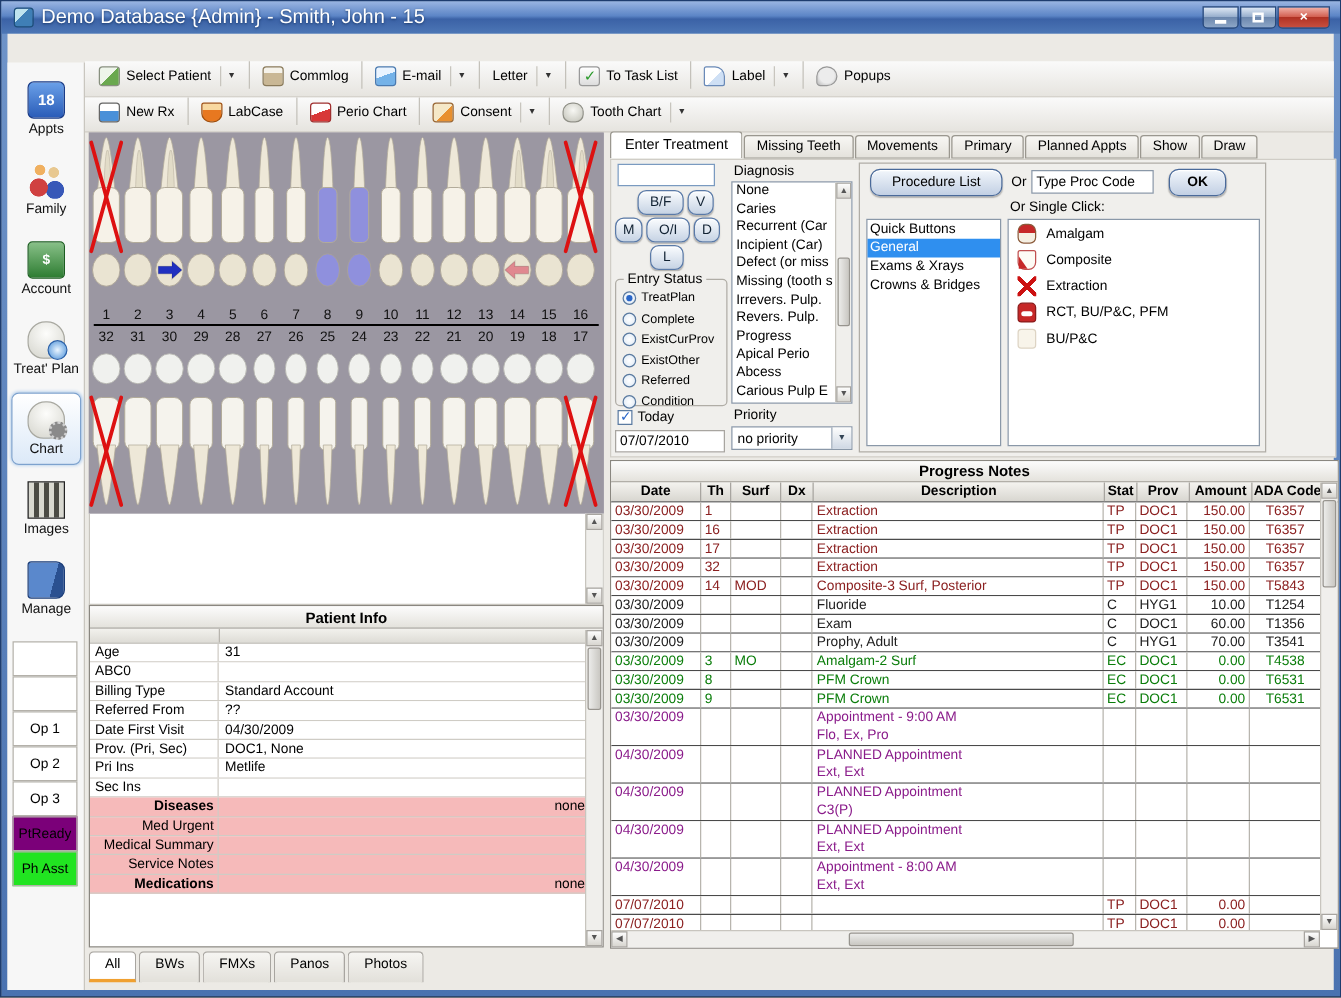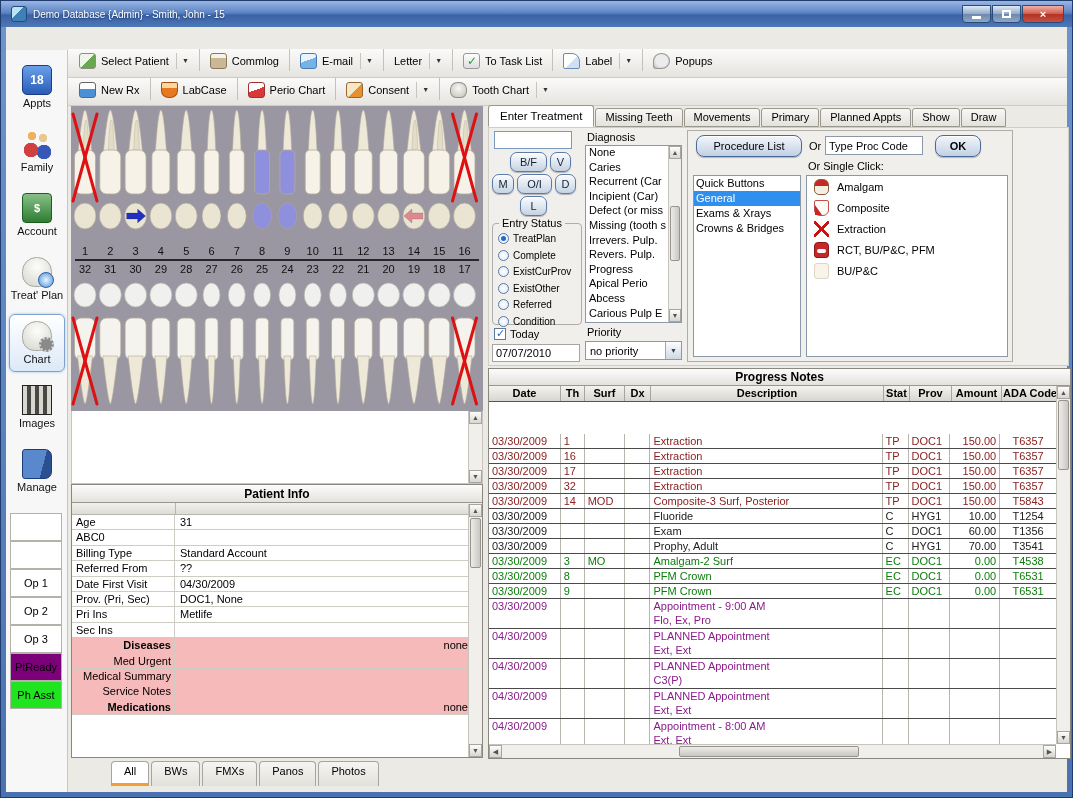--- a/index.html
+++ b/index.html
@@ -1,21 +1,21 @@
 <!DOCTYPE html>
 <html><head>
 <meta charset="utf-8">
 <style>
   html,body{margin:0;padding:0;background:#666;}
   *{box-sizing:border-box;}
   .window{position:relative;width:1073px;height:798px;background:linear-gradient(#6f94c9,#4a72b0);font-family:"Liberation Sans","DejaVu Sans",sans-serif;font-size:11px;color:#000;overflow:hidden;border:1px solid #1e3c6e;}
   
   .titlebar{position:absolute;left:0;top:0;right:0;height:26px;background:linear-gradient(#9ab5e2 0%,#5c85c6 45%,#3b62a6 55%,#4d77b6 100%);display:flex;align-items:center;padding:0 6px;}
   .app-icon{width:16px;height:16px;border-radius:3px;background:linear-gradient(135deg,#bfe3ee 40%,#3f7fb6 40%);border:1px solid #1d4f7a;margin:0 6px 0 4px;flex:none;}
-  .title-text{color:#fff;text-shadow:0 1px 2px #1a3a6a;font-size:10px;flex:1;}
+  .title-text{color:#fff;text-shadow:0 1px 2px #1a3a6a;font-size:16px;flex:1;}
   .win-btns{display:flex;gap:1px;margin-right:2px;}
   .wb{width:29px;height:18px;border:1px solid #2a4a7a;border-radius:0 0 4px 4px;background:linear-gradient(#dfe9f5,#91a9c9 50%,#6c87ad 50%,#8ea7c8);display:flex;align-items:center;justify-content:center;color:#fff;font-weight:bold;font-size:11px;}
   .wb.close{width:42px;background:linear-gradient(#f0b0a8,#d05a4a 50%,#b03224 50%,#c85040);}
   .glyph-min{width:9px;height:3px;background:#fff;margin-top:7px;}
   .glyph-max{width:9px;height:8px;border:2px solid #fff;}
   
   .frame{position:absolute;left:5px;top:26px;right:5px;bottom:5px;background:#eceae5;}
   .menubar{position:absolute;left:0;top:0;right:0;height:22px;background:linear-gradient(#fbfbfb,#e9e7e2);border-bottom:1px solid #d0cec8;display:flex;align-items:center;padding-left:8px;}
   .menu-item{padding:3px 9px;cursor:default;}
   .toolbar{position:absolute;left:62px;right:0;height:29px;background:linear-gradient(#fafafa,#e6e4df);border-bottom:1px solid #cfccc5;display:flex;padding-left:4px;}
@@ -65,21 +65,21 @@
   .pi-row.boldlbl .pi-label{font-weight:bold;}
   .pi-value{flex:1;padding:1px 0 0 5px;overflow:hidden;white-space:nowrap;}
   
   .vscroll{position:absolute;top:0;right:0;width:14px;bottom:0;background:#f0efec;border-left:1px solid #c8c5be;}
   .sb-btn{position:absolute;left:0;width:13px;height:13px;background:linear-gradient(#fdfdfd,#d8d6d0);border:1px solid #a8a5a0;color:#555;font-size:7px;line-height:11px;text-align:center;}
   .sb-thumb{position:absolute;left:1px;width:11px;background:linear-gradient(90deg,#ececea,#c9c7c2);border:1px solid #97948e;border-radius:2px;}
   .hscroll{position:absolute;left:0;right:14px;bottom:0;height:14px;background:#f0efec;border-top:1px solid #c8c5be;}
   .hsb-btn{position:absolute;top:0;width:13px;height:13px;background:linear-gradient(#fdfdfd,#d8d6d0);border:1px solid #a8a5a0;color:#555;font-size:7px;line-height:11px;text-align:center;}
   .hsb-thumb{position:absolute;top:1px;height:11px;background:linear-gradient(#ececea,#c9c7c2);border:1px solid #97948e;border-radius:2px;}
   
-  .bottom-tabs{position:absolute;left:65px;top:734px;height:25px;display:flex;gap:2px;margin-left:40px;}
+  .bottom-tabs{position:absolute;left:65px;top:734px;height:25px;display:flex;gap:2px;}
   .btab{padding:3px 12px 2px;border:1px solid #a8a5a0;border-bottom:none;border-radius:4px 4px 0 0;background:linear-gradient(#f6f5f2,#e2e0da);}
   .btab.selected{background:#fff;border-bottom:3px solid #f0a030;font-weight:normal;padding-bottom:0;}
   
   .tabstrip{position:absolute;left:482px;top:81px;height:19px;display:flex;align-items:flex-end;}
   .tab{padding:2px 9px 3px;border:1px solid #9a978f;background:linear-gradient(#f8f7f4,#e4e2dc);margin-right:1px;border-radius:3px 3px 0 0;font-size:11px;}
   .tab.selected{background:#fff;border-bottom:1px solid #fff;padding:4px 11px;font-size:11.5px;}
   .et-panel{position:absolute;left:482px;top:100px;width:581px;height:239px;background:#f0efec;border:1px solid #d0cdc6;}
   .et-input{position:absolute;left:5px;top:3px;width:78px;height:18px;border:1px solid #7a9ac0;background:#fff;font-size:11px;padding:0 3px;font-family:inherit;}
   .surf-btn{position:absolute;height:20px;border:1px solid #5a7aa8;border-radius:7px;background:linear-gradient(#fafcfe,#c6d3e4);box-shadow:inset 0 1px 0 #fff,0 1px 1px rgba(0,0,0,.25);text-align:center;line-height:19px;font-size:11px;color:#123;}
   .b-bf{left:21px;top:24px;width:37px;} .b-v{left:61px;top:24px;width:21px;}
@@ -122,21 +122,21 @@
   .sc-extraction-x{background:linear-gradient(45deg,transparent 42%,#cc1111 42% 58%,transparent 58%),linear-gradient(-45deg,transparent 42%,#cc1111 42% 58%,transparent 58%);}
   .sc-crown-tooth{background:#c62828;border:1px solid #8a1a1a;border-radius:4px 4px 3px 3px;}
   .sc-crown-tooth::after{content:"";position:absolute;left:2px;right:2px;top:6px;height:4px;background:#fff;border-radius:2px;}
   .sc-buildup{background:#f8f4ea;border:1px solid #ddd4c4;border-radius:3px;}
   .sc-root-canal{width:6px !important;margin:0 4.5px;background:linear-gradient(90deg,#c62828,#fff 50%,#c62828);border:1px solid #992222;clip-path:polygon(0 0,100% 0,62% 100%,38% 100%);}
   
   .progress{position:absolute;left:482px;top:341px;width:583px;height:391px;background:#fff;border:1px solid #8a8780;}
   .pn-title{height:17px;background:linear-gradient(#fcfcfc,#e4e2dc);border-bottom:1px solid #9a978f;font-weight:bold;font-size:12px;text-align:center;line-height:17px;}
   .pn-header{height:16px;display:flex;background:linear-gradient(#f4f3ef,#d8d6d0);border-bottom:1px solid #555;font-weight:bold;}
   .pn-hcell{border-right:1px solid #a8a5a0;text-align:center;padding-top:1px;overflow:hidden;white-space:nowrap;font-size:11px;}
-  .pn-body{position:absolute;left:0;top:33px;right:14px;bottom:14px;overflow:hidden;margin-top:32px;}
+  .pn-body{position:absolute;left:0;top:33px;right:14px;bottom:14px;overflow:hidden;}
   .pn-row{display:flex;border-bottom:1px solid #4a4a4a;background:#fff;}
   .pn-cell{border-right:1px solid #b8b5ae;padding:0 3px;overflow:hidden;white-space:nowrap;font-size:11px;line-height:14px;}
   .c0{width:72px;} .c1{width:24px;} .c2{width:40px;} .c3{width:26px;} .c4{width:233px;} .c5{width:26px;} .c6{width:42px;} .c7{width:50px;text-align:right;} .c8{width:56px;text-align:center;border-right:none;}
   .pn-hc0{width:72px;} .pn-hc1{width:24px;} .pn-hc2{width:40px;} .pn-hc3{width:26px;} .pn-hc4{width:233px;} .pn-hc5{width:26px;} .pn-hc6{width:42px;} .pn-hc7{width:50px;} .pn-hc8{width:56px;border-right:none;}
   
 </style>
 </head>
 <body>
 
 <div class="window">

